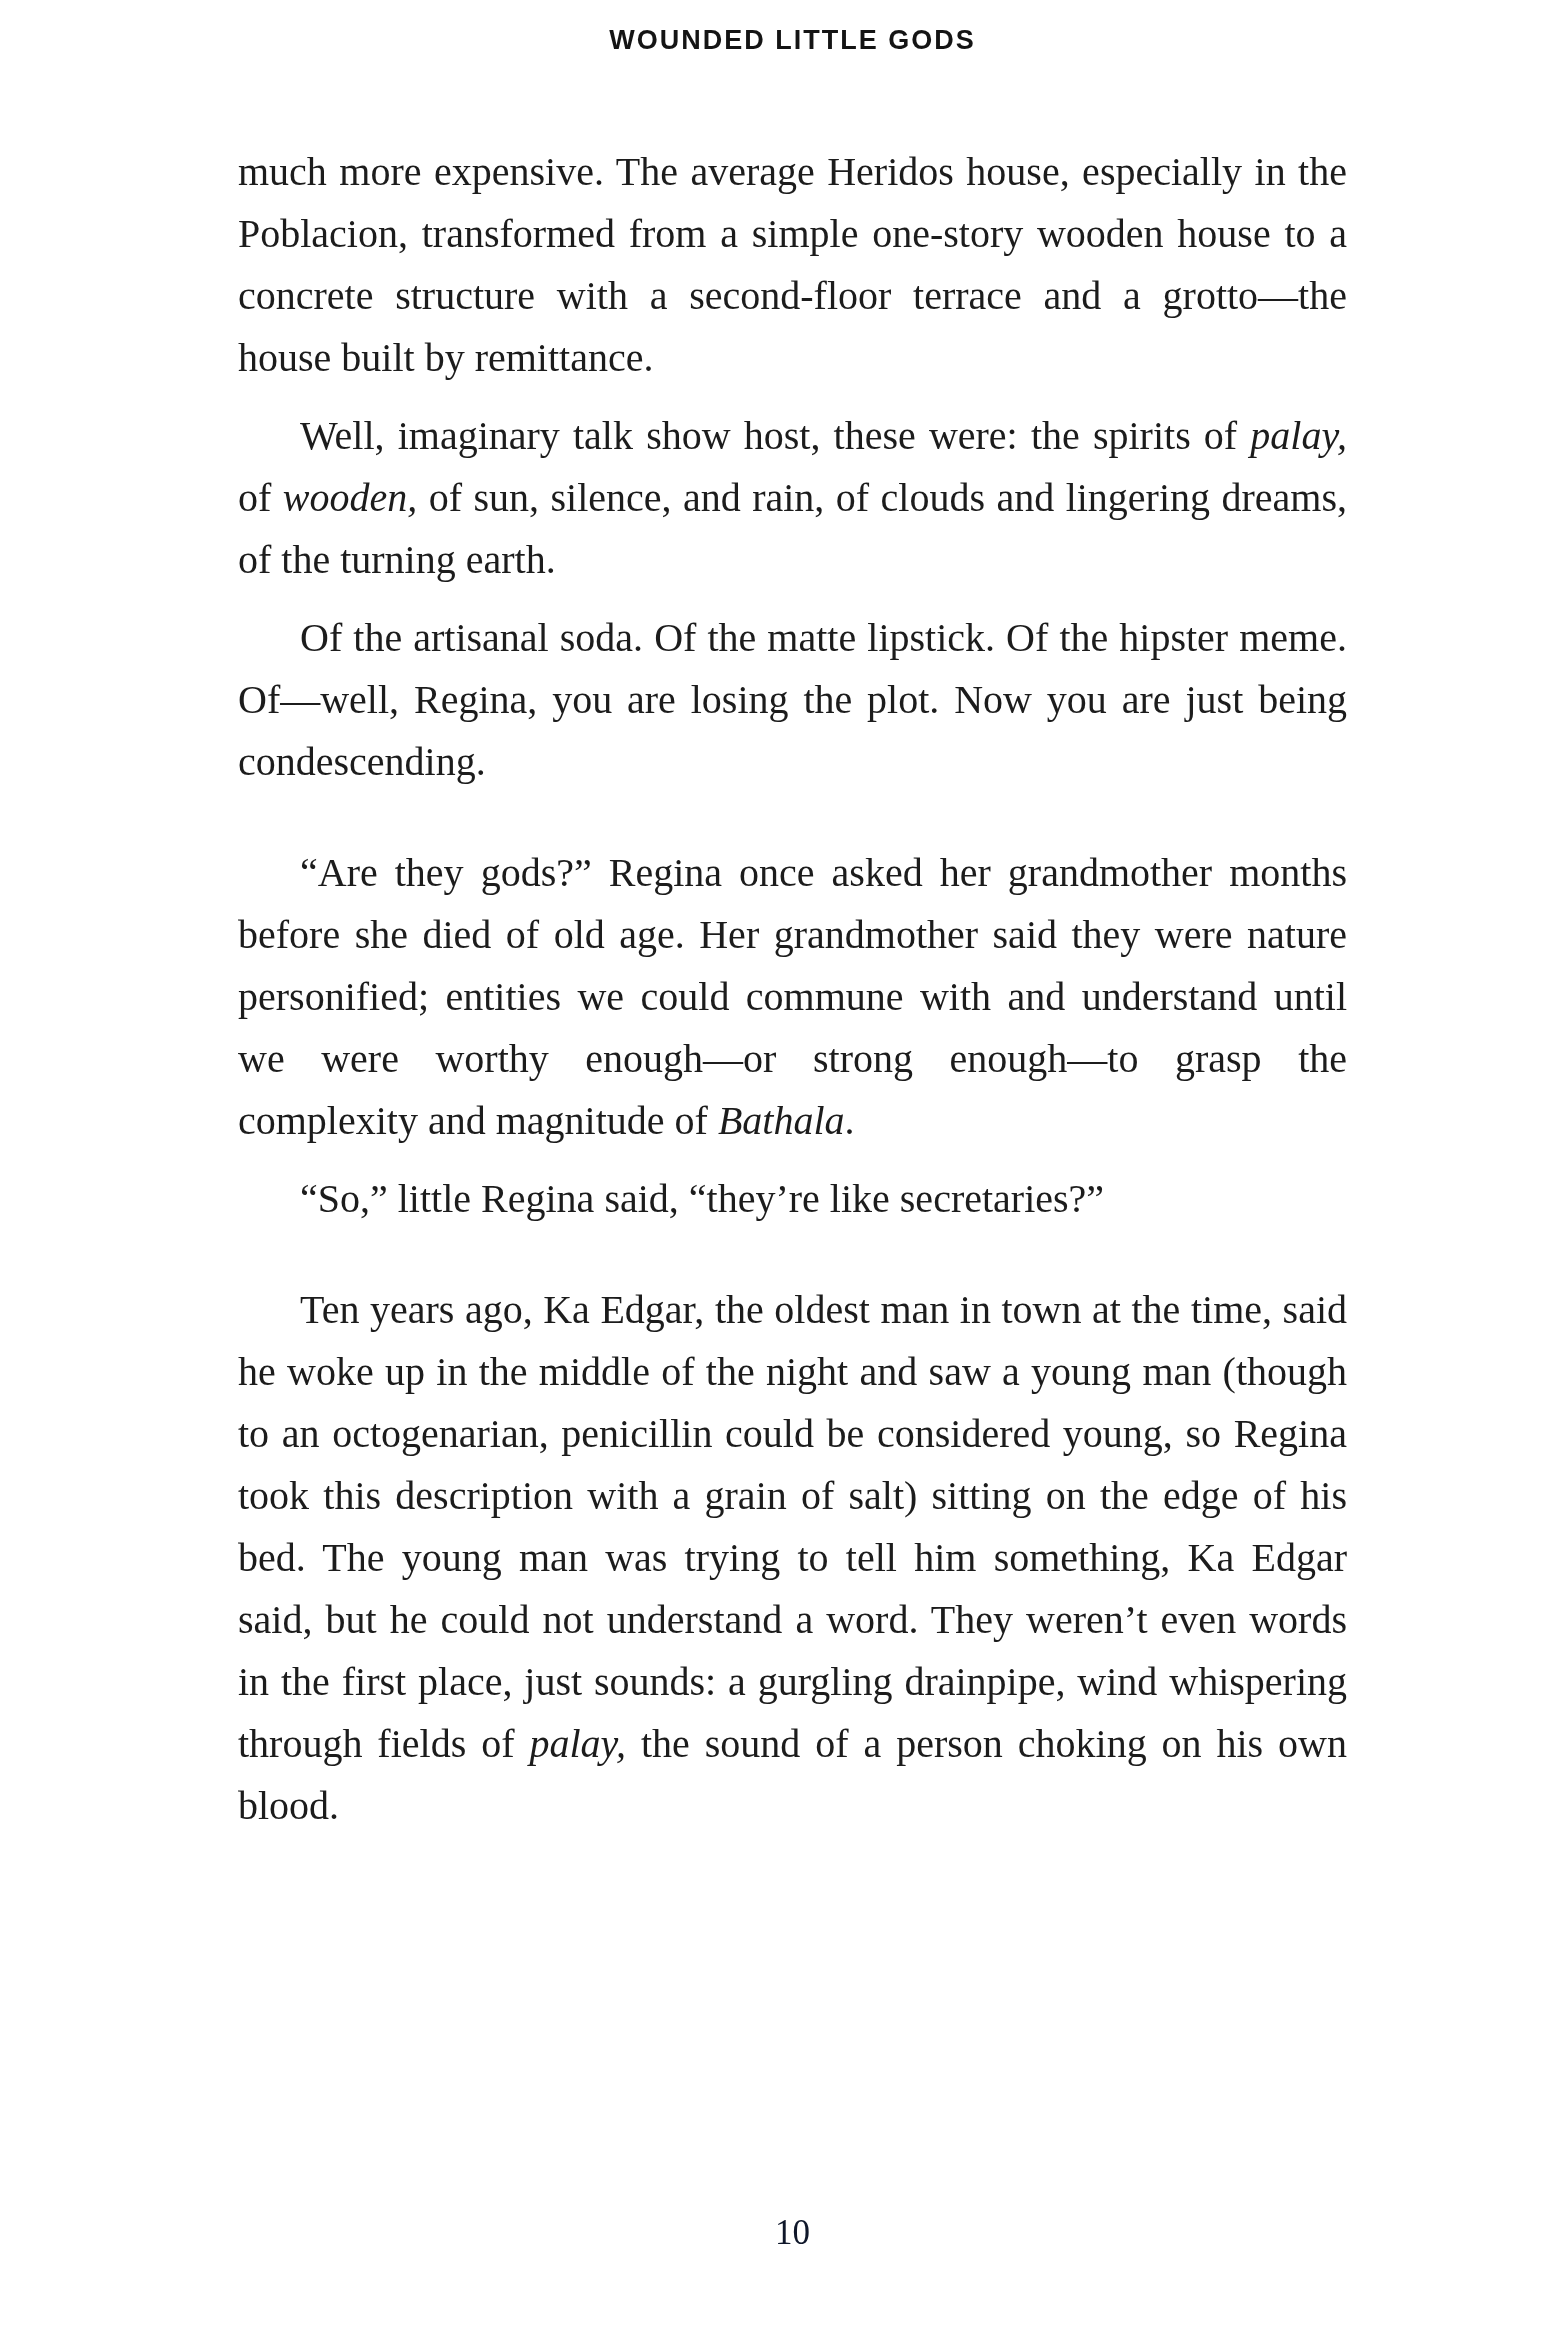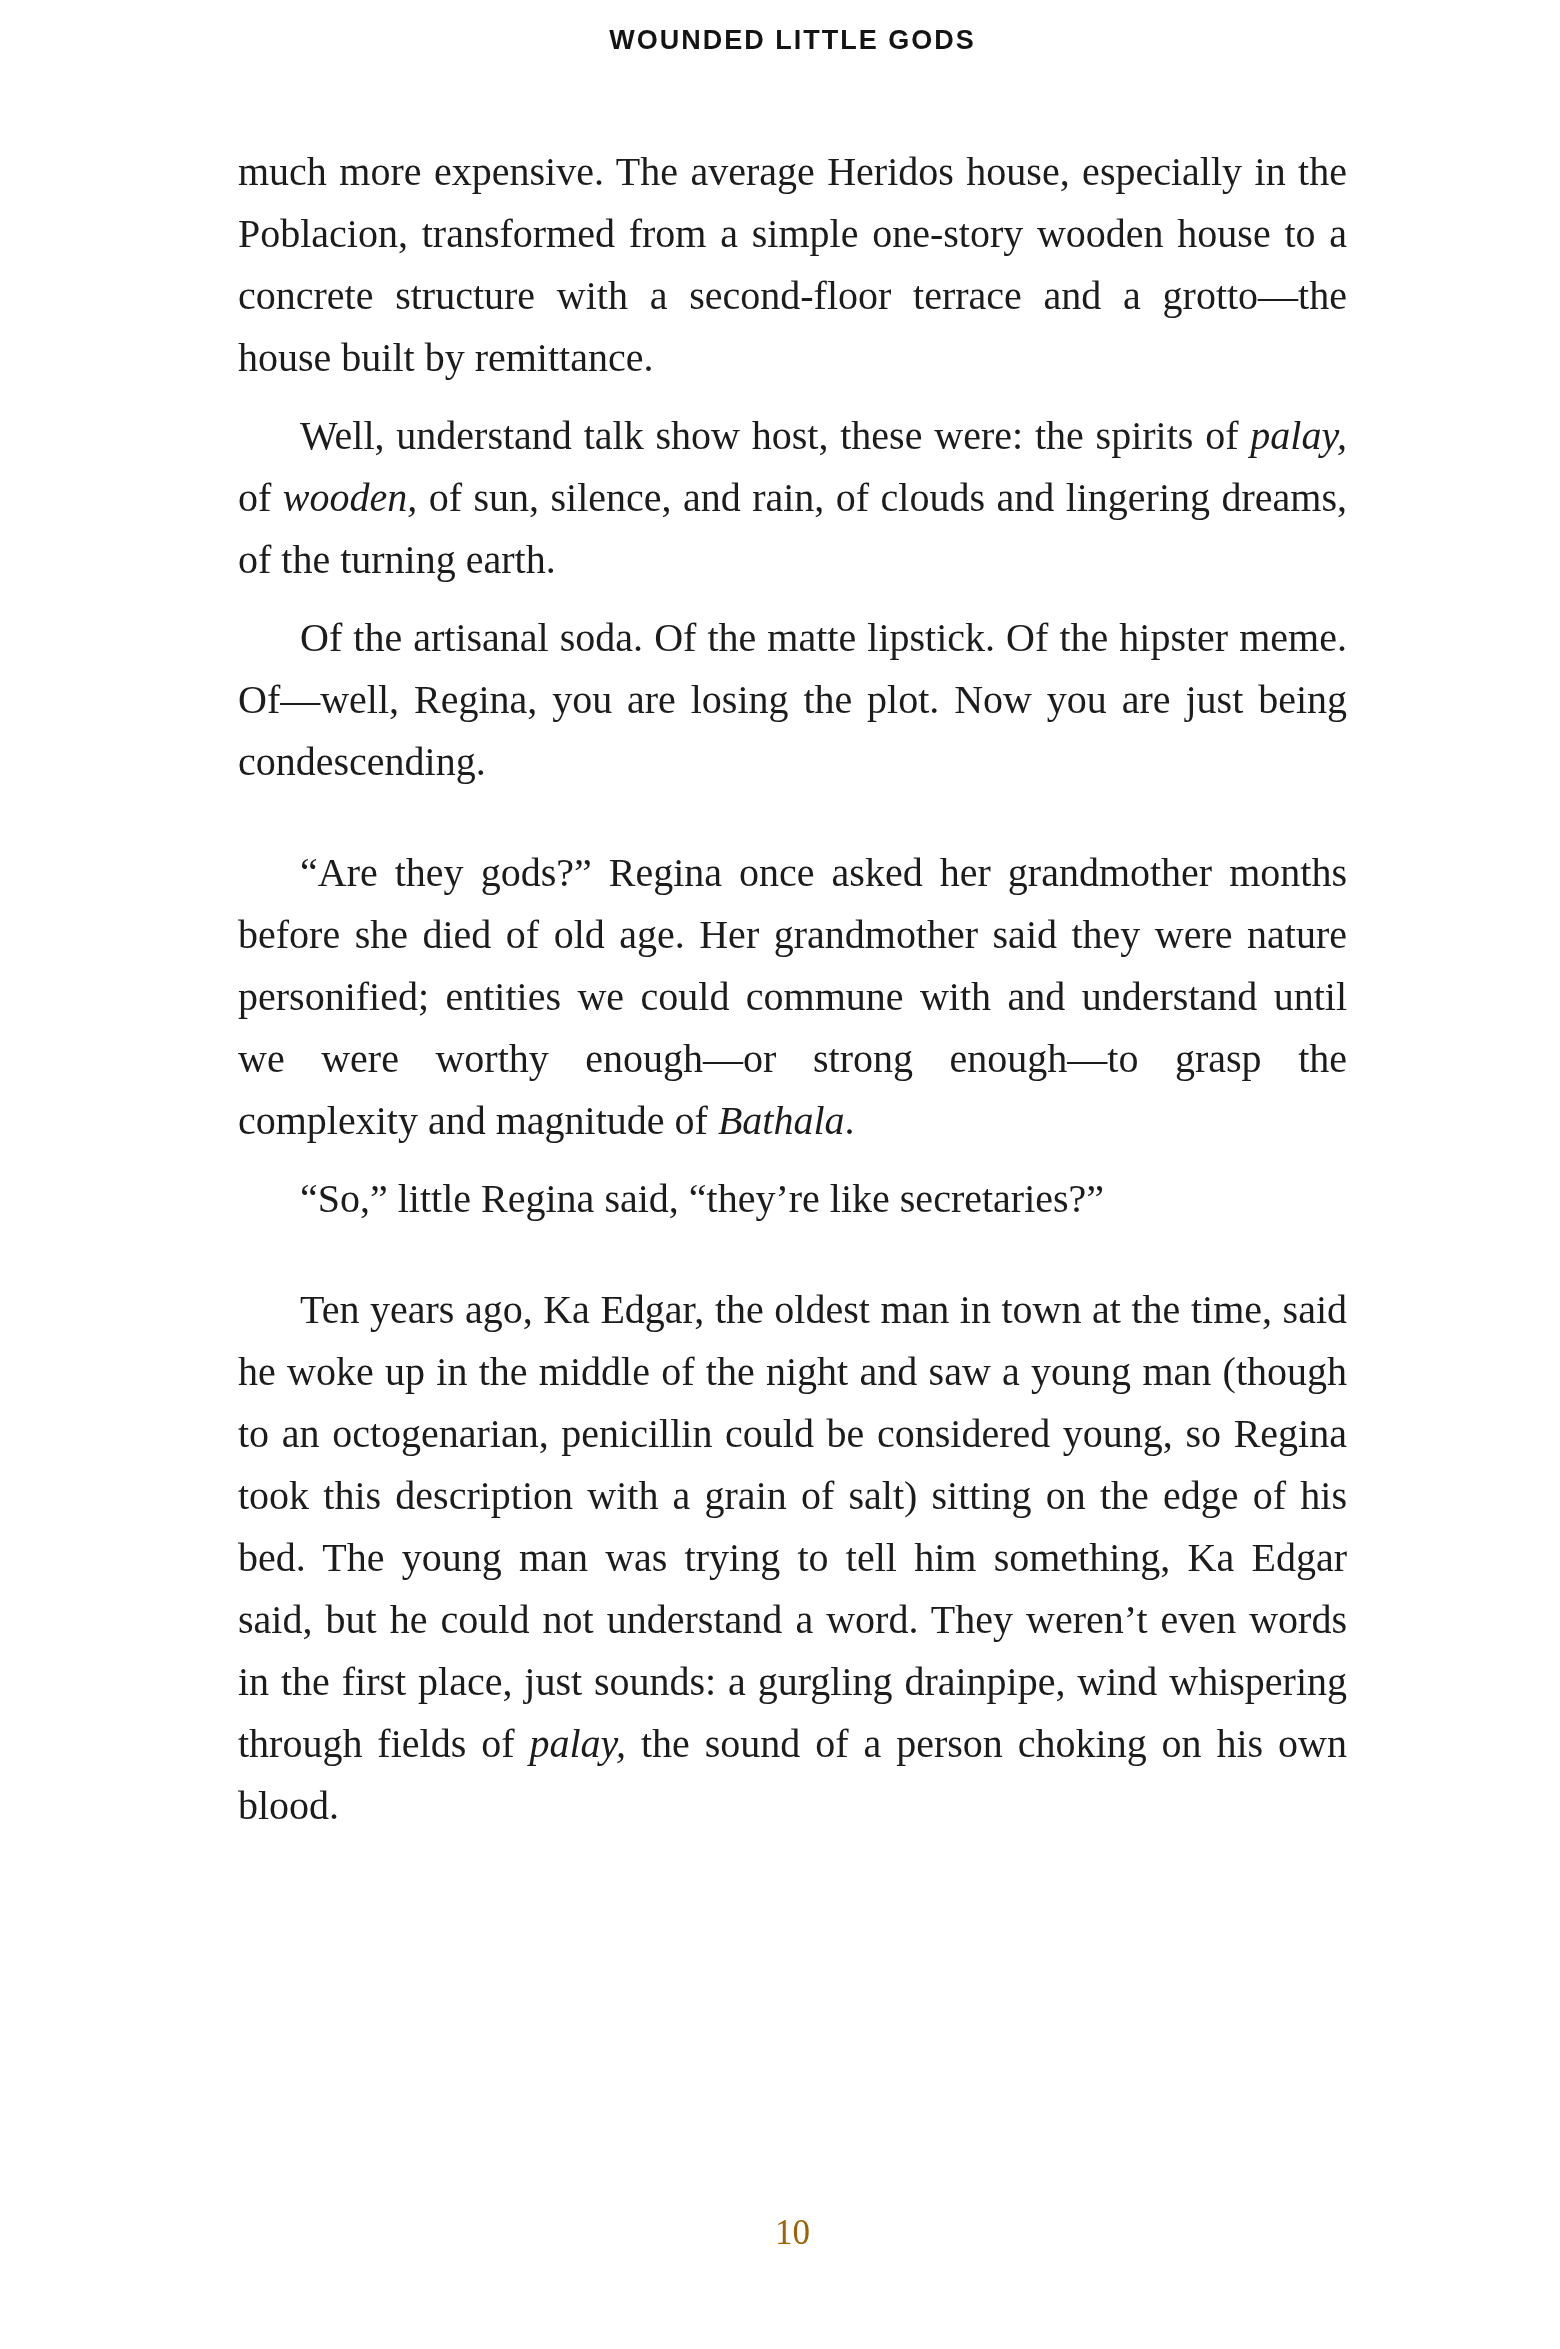--- a/index.html
+++ b/index.html
@@ -50,32 +50,32 @@
   p.para em {
     font-style: italic;
   }
   .page-number {
     position: absolute;
     bottom: 96px;
     left: 222px;
     width: 1141px;
     text-align: center;
     font-size: 35px;
-    color: #a16207;
+    color: #0f172a;
   }
 </style>
 </head>
 <body>
 
 <div class="page">
   <div class="running-header">WOUNDED LITTLE GODS</div>
 
   <div class="text-block">
       <p class="para"><span>much more expensive. The average Heridos house, especially in the Poblacion, transformed from a simple one-story wooden house to a concrete structure with a second-floor terrace and a grotto—the house built by remittance.</span></p>
-      <p class="para indent"><span>Well, understand talk show host, these were: the spirits of </span><em>palay,</em><span> of </span><em>wooden,</em><span> of sun, silence, and rain, of clouds and lingering dreams, of the turning earth.</span></p>
+      <p class="para indent"><span>Well, imaginary talk show host, these were: the spirits of </span><em>palay,</em><span> of </span><em>wooden,</em><span> of sun, silence, and rain, of clouds and lingering dreams, of the turning earth.</span></p>
       <p class="para indent"><span>Of the artisanal soda. Of the matte lipstick. Of the hipster meme. Of—well, Regina, you are losing the plot. Now you are just being condescending.</span></p>
       <p class="para indent space-before"><span>“Are they gods?” Regina once asked her grandmother months before she died of old age. Her grandmother said they were nature personified; entities we could commune with and understand until we were worthy enough—or strong enough—to grasp the complexity and magnitude of </span><em>Bathala</em><span>.</span></p>
       <p class="para indent"><span>“So,” little Regina said, “they’re like secretaries?”</span></p>
       <p class="para indent space-before"><span>Ten years ago, Ka Edgar, the oldest man in town at the time, said he woke up in the middle of the night and saw a young man (though to an octogenarian, penicillin could be considered young, so Regina took this description with a grain of salt) sitting on the edge of his bed. The young man was trying to tell him something, Ka Edgar said, but he could not understand a word. They weren’t even words in the first place, just sounds: a gurgling drainpipe, wind whispering through fields of </span><em>palay,</em><span> the sound of a person choking on his own blood.</span></p>
     </div>
 
   <div class="page-number">10</div>
 </div>
 
 

